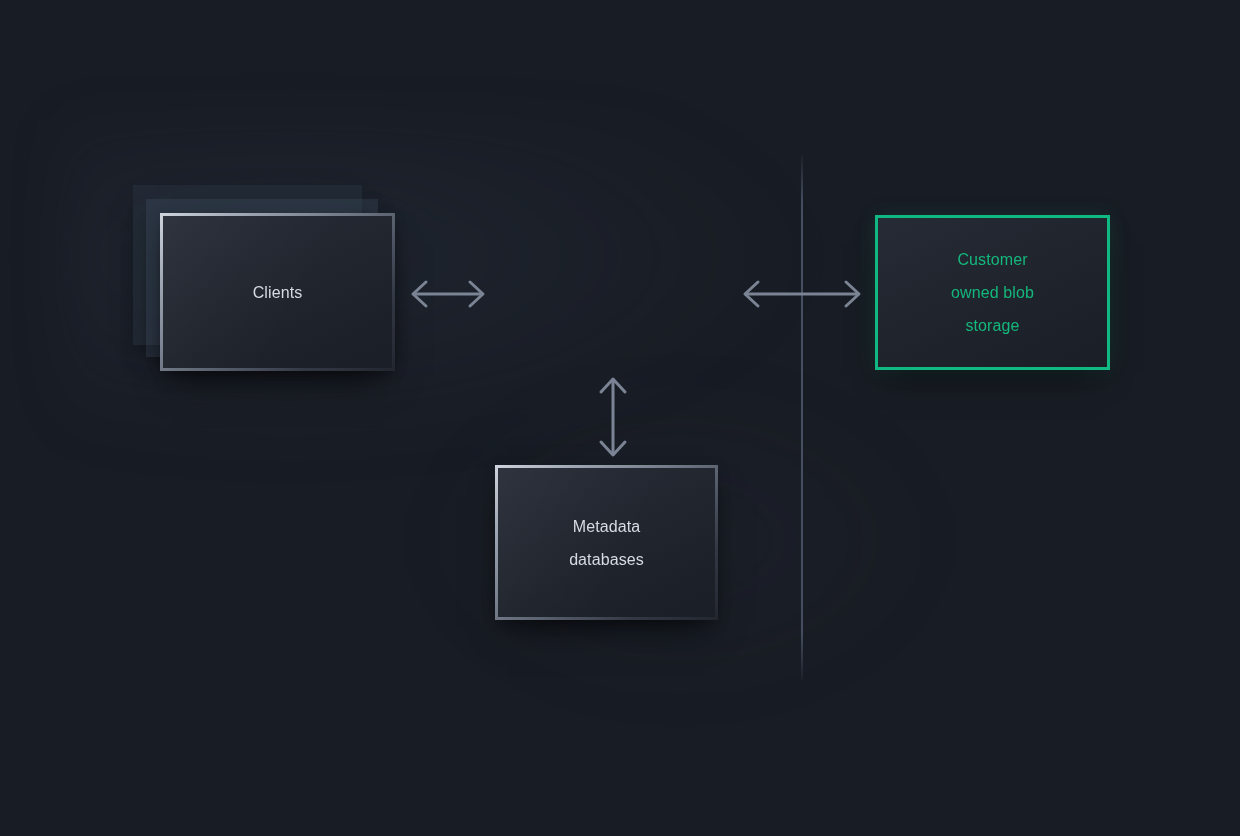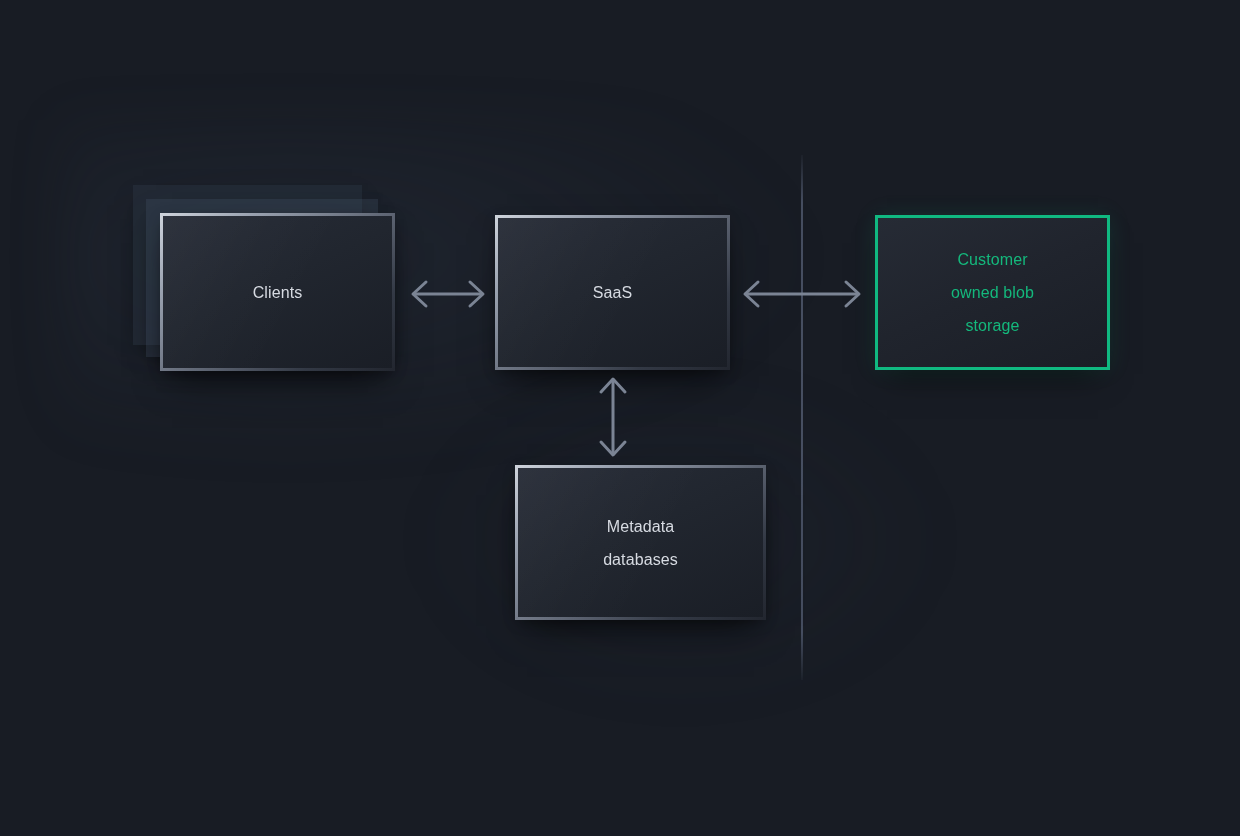--- a/index.html
+++ b/index.html
@@ -110,25 +110,22 @@
 
   <div class="divider" style="left:801px; top:155px; height:525px;"></div>
 
   <div class="stack-layer stack-layer-back" style="left:133px; top:185px; width:229px; height:160px;"></div>
   <div class="stack-layer stack-layer-mid" style="left:146px; top:199px; width:232px; height:158px;"></div>
 
   <div class="node node-framed" style="left:160px; top:213px; width:235px; height:158px;text-align:center;">
     <span class="node-label">Clients</span>
   </div>
 
-  <div class="node node-framed" style="left:495px; top:215px; width:235px; height:155px;">
-    <span class="node-label">SaaS</span>
-  </div>
 
-  <div class="node node-framed" style="left:495px; top:465px; width:251px; height:155px;margin-left:20px;">
+  <div class="node node-framed" style="left:495px; top:465px; width:223px; height:155px;">
     <span class="node-label">Metadata
 databases</span>
   </div>
 
   <div class="node node-accent" style="left:875px; top:215px; width:235px; height:155px;">
     <span class="node-label">Customer
 owned blob
 storage</span>
   </div>
 

